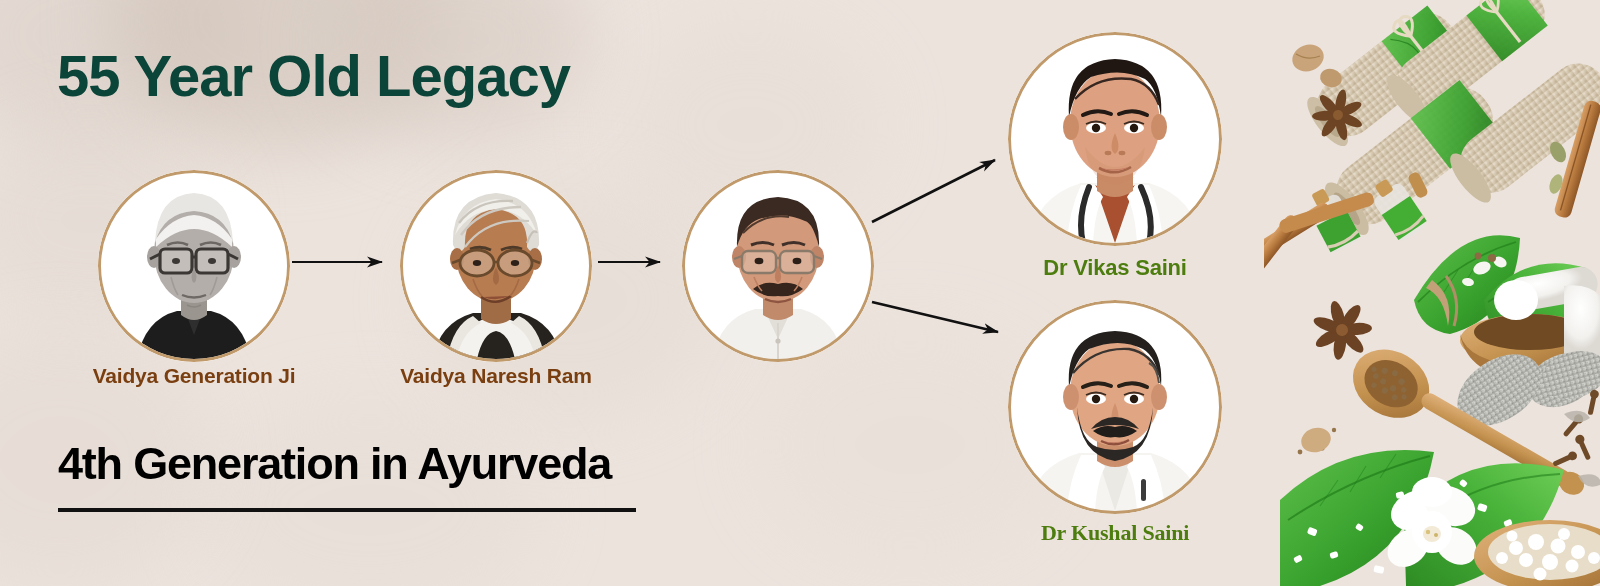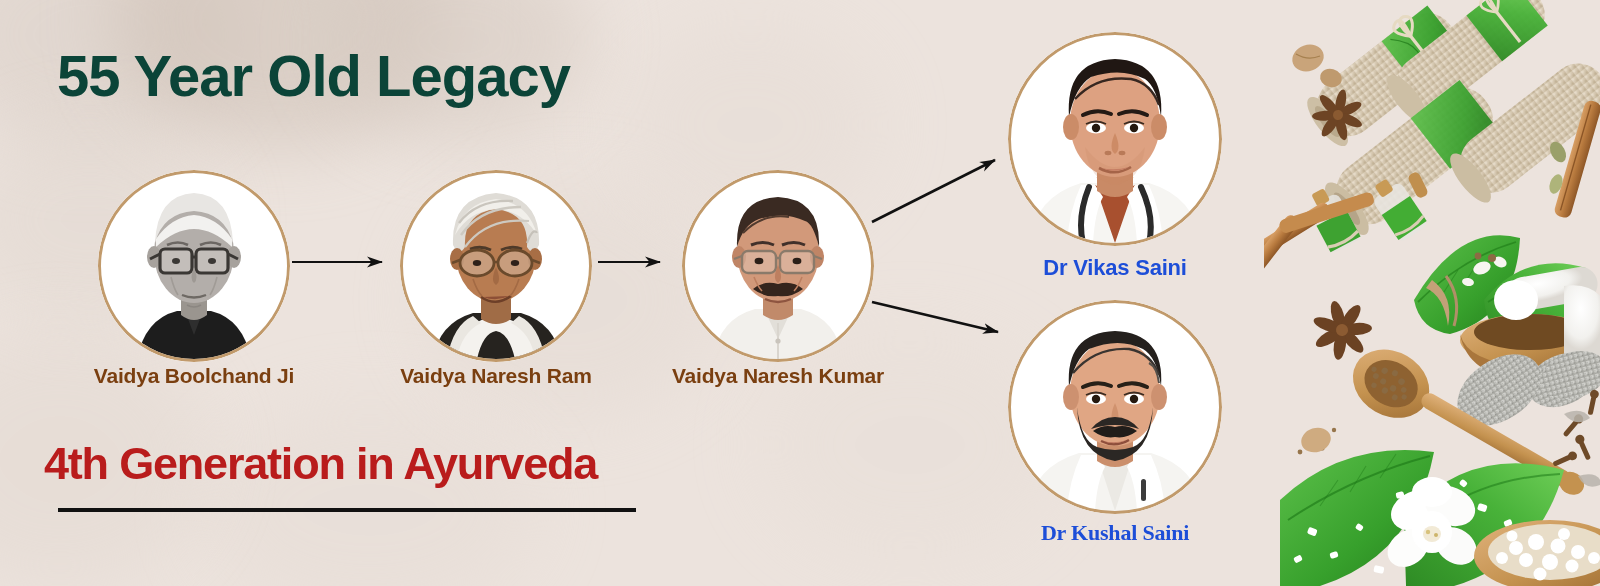--- a/index.html
+++ b/index.html
@@ -27,23 +27,23 @@
   }
 
   
   .headline-legacy {
     position:absolute; left:57px; top:46px;
     font-size:58px; font-weight:bold; letter-spacing:-1px;
     color:#0b4438; line-height:1.05;
     white-space:nowrap;
   }
   .headline-gen {
-    position:absolute; left:44px; top:440px;
+    position:absolute; left:58px; top:440px;
     font-size:45px; font-weight:bold; letter-spacing:-1.2px;
-    color:#b91c1c; line-height:1.05;
+    color:#000000; line-height:1.05;
     white-space:nowrap;
   }
   .headline-rule {
     position:absolute; left:58px; top:508px;
     width:578px; height:4px; background:#111111;
   }
 
   
   .portrait {
     position:absolute;
@@ -65,21 +65,21 @@
   }
   .portrait svg { display:block; width:100%; height:100%; }
 
   
   .name-label {
     position:absolute;
     font-size:21px; font-weight:bold;
     color:#7a3f10; letter-spacing:-.2px;
     white-space:nowrap; text-align:center;
   }
-  .name-label.doc { color:#1d4ed8; font-size:22px;text-align:center; }
+  .name-label.doc { color:#4d7c0f; font-size:22px;text-align:center; }
 
   
   .arrow-layer { position:absolute; inset:0; pointer-events:none; z-index:4; }
 
   
   .spa {
     position:absolute; right:0; top:0;
     width:336px; height:586px;
     overflow:hidden;
   }
@@ -171,21 +171,21 @@
         <path d="M93 94 q-5 12 0 16 q5 -4 0 -16" fill="#9e9994"></path>
 
         <path d="M81 122 q12 5 24 0" stroke="#6e6964" stroke-width="2.4" fill="none"></path>
 
         <path d="M70 104 q3 12 7 18" stroke="#a09b96" stroke-width="1.6" fill="none"></path>
         <path d="M116 104 q-3 12 -7 18" stroke="#a09b96" stroke-width="1.6" fill="none"></path>
         <path d="M86 132 q7 4 14 0" stroke="#8b8681" stroke-width="1.6" fill="none"></path>
       </svg>
     </div>
   </div>
-  <div class="name-label" style="left:48px; top:364px; width:292px;">Vaidya Boolchand Ji</div>
+  <div class="name-label" style="left:48px; top:364px; width:292px;">Vaidya Generation Ji</div>
 
   <div class="portrait" style="left:400px; top:170px; width:192px; height:192px;">
     <div class="ring"></div>
     <div class="photo">
       <svg viewBox="0 0 186 186">
         <rect width="186" height="186" fill="#ffffff"></rect>
 
         <path d="M30 186 Q36 150 70 140 L118 140 Q152 150 158 186 Z" fill="#26231f"></path>
 
         <path d="M52 186 Q58 146 93 144 Q128 146 134 186 L112 186 Q106 160 93 158 Q80 160 74 186 Z" fill="#f4f2ee"></path>
@@ -271,21 +271,20 @@
 
         <path d="M68 116 q11 -9 25 -5 q14 -4 25 5 q-12 9 -25 7 q-13 2 -25 -7 Z" fill="#35251d"></path>
 
         <path d="M80 126 q13 6 26 0" stroke="#8e5540" stroke-width="2.4" fill="none"></path>
 
         <path d="M69 104 q4 10 8 14" stroke="#bd7f60" stroke-width="1.6" fill="none"></path>
         <path d="M117 104 q-4 10 -8 14" stroke="#bd7f60" stroke-width="1.6" fill="none"></path>
       </svg>
     </div>
   </div>
-  <div class="name-label" style="left:632px; top:364px; width:292px;">Vaidya Naresh Kumar</div>
 
   <div class="portrait" style="left:1008px; top:32px; width:214px; height:214px;">
     <div class="ring"></div>
     <div class="photo">
       <svg viewBox="0 0 208 208">
         <rect width="208" height="208" fill="#ffffff"></rect>
 
         <path d="M18 208 Q24 162 70 148 L138 148 Q184 162 190 208 Z" fill="#f6f5f2"></path>
 
         <path d="M84 150 L104 208 L124 150 Q104 162 84 150 Z" fill="#a8502f"></path>

